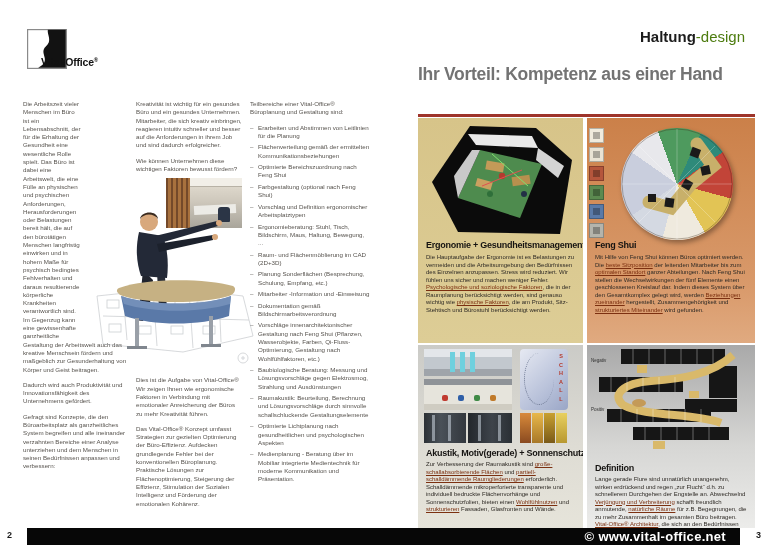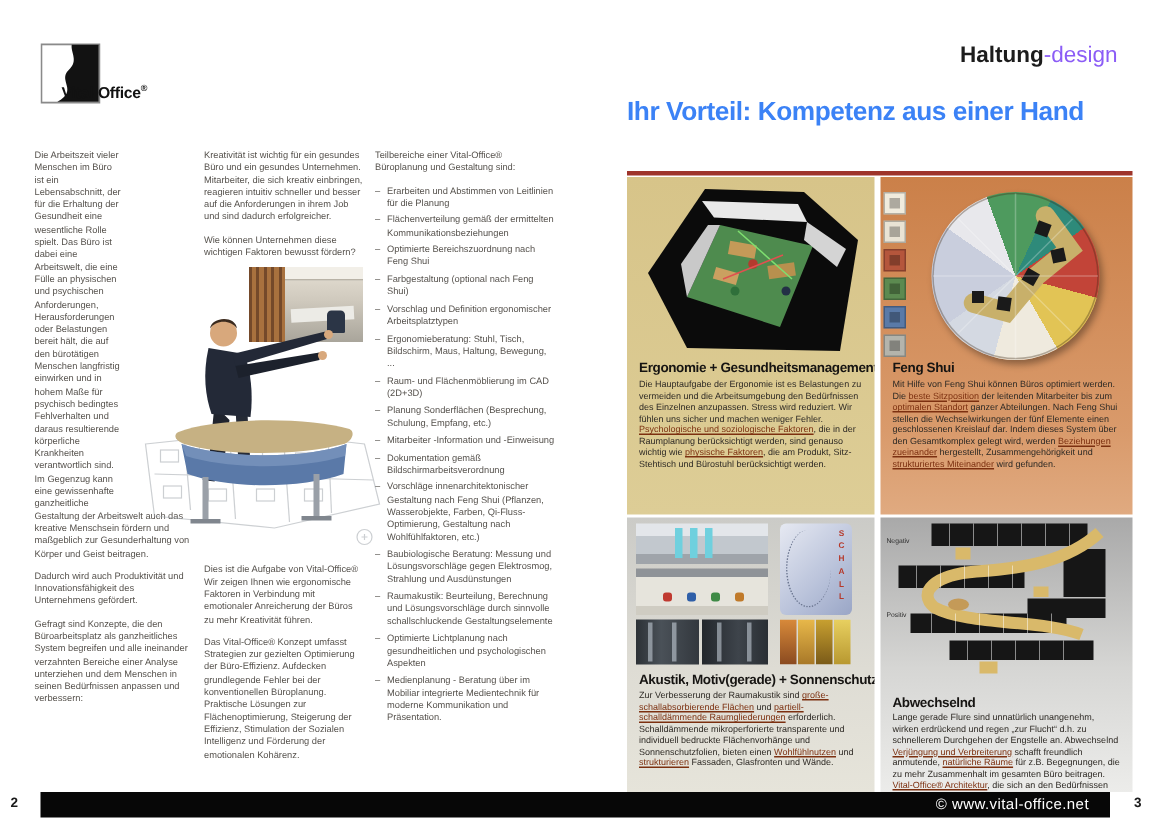--- a/index.html
+++ b/index.html
@@ -29,22 +29,22 @@
      background:linear-gradient(180deg,#e6e0d4 0%,#cfc9bd 45%,#a9a59b 100%); overflow:hidden; }
   .po-slats { position:absolute; left:0; top:0; width:24px; height:100%;
      background:repeating-linear-gradient(90deg,#74492a 0 2px,#a8713e 2px 5px); }
   .po-ceiling { position:absolute; left:24px; top:0; right:0; height:9px; background:#f2efe8; border-bottom:1px solid #b8b2a6; }
   .po-desk { position:absolute; left:28px; top:27px; width:42px; height:9px; background:#ecebe6; transform:rotate(-3deg); }
   .po-chair { position:absolute; left:52px; top:29px; width:12px; height:15px; background:#2b3546; border-radius:3px 3px 1px 1px; }
   .man-art { position:absolute; left:105px; top:192px; width:145px; height:160px; }
   
   .section-title { position:absolute; right:23px; top:28px; font-size:15px; color:#1c1c1c; }
   .section-title .bold { font-weight:bold; }
-  .section-title .light { font-weight:normal; color:#8b5cf6; }
-  .headline { position:absolute; left:418px; top:64px; width:340px; font-size:17.5px; font-weight:bold; color:#3b82f6; letter-spacing:-0.3px; }
+  .section-title .light { font-weight:normal; color:#4d7c0f; }
+  .headline { position:absolute; left:418px; top:64px; width:340px; font-size:17.5px; font-weight:bold; color:#737373; letter-spacing:-0.3px; }
   .red-rule { position:absolute; left:418px; top:114px; width:337px; height:3px; background:#9e342b; }
   
   .grid { position:absolute; left:418px; top:118px; width:337px; height:410px; }
   .panel { position:absolute; overflow:hidden; }
   #p1 { left:0;   top:0;   width:165px; height:225px; background:linear-gradient(180deg,#d7c489,#ddcd96); }
   #p2 { left:169px; top:0; width:168px; height:225px; background:linear-gradient(180deg,#cb8049,#d99a6b 75%,#e0aa80); }
   #p3 { left:0;   top:227px; width:165px; height:183px; background:linear-gradient(180deg,#cbcbc7,#dedcd4 55%,#e6e4da); }
   #p4 { left:169px; top:227px; width:168px; height:183px; background:linear-gradient(180deg,#a9a9a9,#d6d6d4 55%,#ececea); }
   .panel-title { position:absolute; left:8px; font-size:9px; font-weight:bold; color:#161412; letter-spacing:-0.25px; white-space:nowrap; }
   .panel-body { position:absolute; left:8px; width:152px; font-size:6px; line-height:7.5px; color:#2e2a25; }
@@ -80,21 +80,21 @@
   #p3 .panel-body { top:116px; }
   
   .plan-art { position:absolute; left:6px; top:2px; width:158px; height:112px; }
   .plan-label { position:absolute; left:4px; font-size:4.5px; color:#2e2e2e; }
   #lbl-neg { top:13px; } #lbl-pos { top:62px; }
   #p4 .panel-title { top:118px; }
   #p4 .panel-body { top:131px; }
   
   .footer-bar { position:absolute; left:27px; top:528px; width:713px; height:17px; background:#070707;
      display:flex; align-items:center; justify-content:flex-end; }
-  .copyright { color:#ffffff; font-size:10px; font-weight:normal; padding-right:14px; letter-spacing:.3px; }
+  .copyright { color:#ffffff; font-size:13px; font-weight:bold; padding-right:14px; letter-spacing:.3px; }
   .pageno { position:absolute; top:530px; font-size:9px; font-weight:bold; color:#1a1a1a; }
   #pn-left { left:7px; } #pn-right { right:7px; }
 </style>
 </head>
 <body>
 
 <div class="page">
 
   <svg class="logo" viewBox="0 0 100 100">
     <rect x="1.5" y="1.5" width="97" height="97" fill="#ffffff" stroke="#8a8a8a" stroke-width="3"></rect>
@@ -341,21 +341,21 @@
         <g stroke="rgba(255,255,255,.5)" stroke-width="0.7">
           <path d="M40 2 V17 M56 2 V17 M72 2 V17 M88 2 V17 M104 2 V17 M120 2 V17"></path>
           <path d="M18 30 V45 M34 30 V45 M50 30 V45 M66 30 V45 M82 30 V45"></path>
           <path d="M28 62 V75 M44 62 V75 M60 62 V75 M76 62 V75 M92 62 V75 M108 62 V75"></path>
           <path d="M52 80 V93 M68 80 V93 M84 80 V93 M100 80 V93 M116 80 V93"></path>
         </g>
         <ellipse cx="46" cy="56" rx="7" ry="4" fill="#c49a58"></ellipse>
       </svg>
       <span class="plan-label" id="lbl-neg">Negativ</span>
       <span class="plan-label" id="lbl-pos">Positiv</span>
-      <div class="panel-title">Abwechselnd</div>
+      <div class="panel-title">Definition</div>
       <div class="panel-body"><span>Lange gerade Flure sind unnatürlich unangenehm, wirken erdrückend und regen „zur Flucht“ d.h. zu schnellerem Durchgehen der Engstelle an. Abwechselnd </span><span class="lnk">Verjüngung und Verbreiterung</span><span> schafft freundlich anmutende, </span><span class="lnk">natürliche Räume</span><span> für z.B. Begegnungen, die zu mehr Zusammenhalt im gesamten Büro beitragen. </span><span class="lnk">Vital-Office® Architektur</span><span>, die sich an den Bedürfnissen des Menschen orientiert!</span></div>
     </div>
   </div>
 
   <div class="footer-bar">
     <span class="copyright">© www.vital-office.net</span>
   </div>
   <span class="pageno" id="pn-left">2</span>
   <span class="pageno" id="pn-right">3</span>
 

